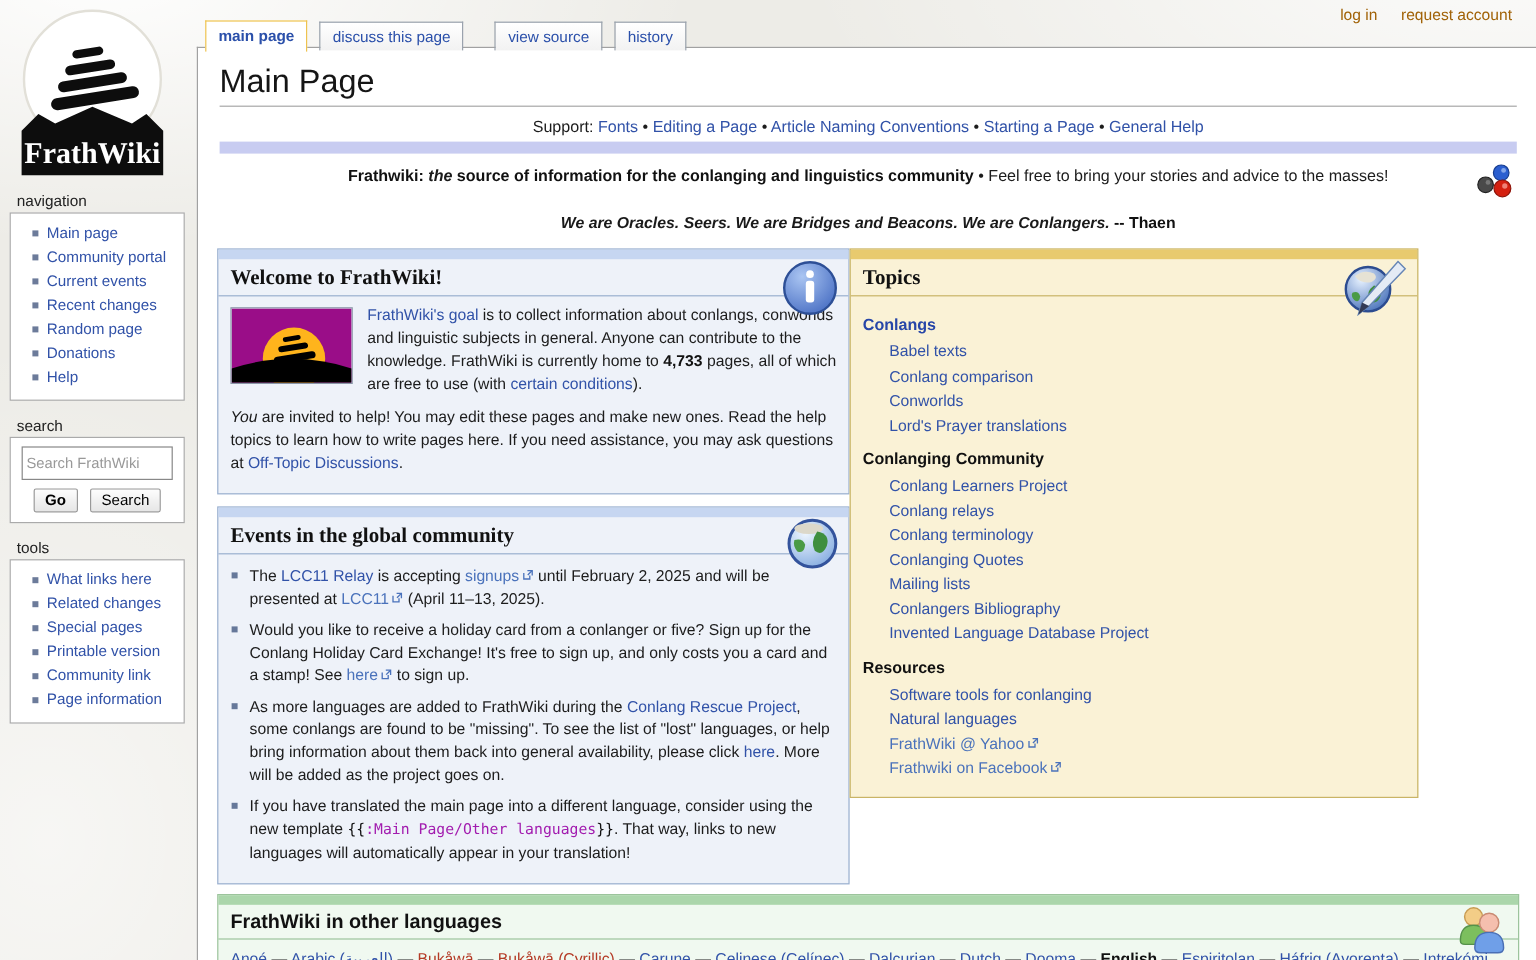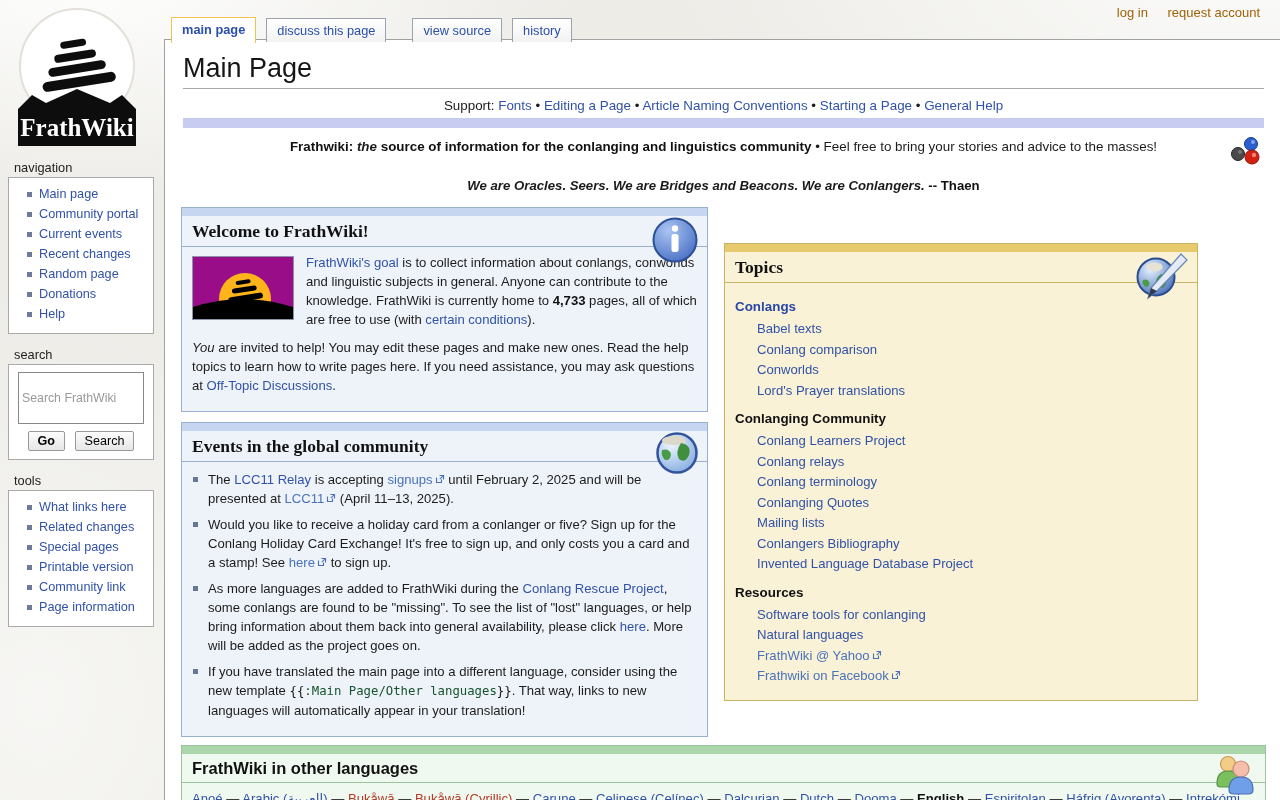--- a/index.html
+++ b/index.html
@@ -16,38 +16,38 @@
   }
   a { text-decoration:none; cursor:pointer; }
   .link { color:#3152a8; }
   .extlink { color:#4a72bb; }
   .redlink { color:#b43a25; }
   .bold { font-weight:bold; color:#111; }
   .italic { font-style:italic; }
   .bolditalic { font-weight:bold; font-style:italic; }
   .plain { color:#1c1c1c; }
   .code { font-family:"DejaVu Sans Mono", monospace; font-size:12.3px; color:#111; }
-  .codelink { font-family:"DejaVu Sans Mono", monospace; font-size:12.3px; color:#14532d; }
+  .codelink { font-family:"DejaVu Sans Mono", monospace; font-size:12.3px; color:#a21caf; }
   .ext-icon { display:inline-block; margin-left:2px; }
 
   
   #personal-bar { position:absolute; top:5px; right:20px; font-size:13px; z-index:5; }
   #personal-bar a { color:#a16207; margin-left:16px; }
 
   
   #sidebar { position:absolute; left:0; top:0; width:164px; }
   #logo { width:142px; height:142px; margin:6px 0 12px 6px; cursor:pointer; }
   .portlet { margin:0 10px 13px 8px; }
   .portlet h5 { font-size:12.8px; font-weight:normal; color:#222; margin:0 0 2px 6px; }
   .portlet .pBody { background:#fff; border:1px solid #aaa; padding:7px 4px 8px 4px; font-size:12.7px; }
   .portlet ul { list-style:none; }
   .portlet li { position:relative; margin:0 0 1px 26px; padding:2px 0; line-height:15px; }
   .portlet li::before { content:""; position:absolute; left:-12px; top:7px; width:5px; height:5px; background:#6c7b9a; }
   .search-body { text-align:center; }
-  #search-input { width:126px; font-size:12.3px; padding:18px 3px; border:1px solid #888; color:#333; font-family:"Liberation Sans",sans-serif; }
+  #search-input { width:126px; font-size:12.3px; padding:6px 3px; border:1px solid #888; color:#333; font-family:"Liberation Sans",sans-serif; }
   #search-input::placeholder { color:#999; }
   .search-buttons { margin-top:7px; }
   .search-buttons button {
     font-size:12.6px; padding:2px 9px; margin:0 3px;
     background:linear-gradient(#fdfdfd,#e6e6e6); border:1px solid #999; border-radius:2px;
     font-family:"Liberation Sans",sans-serif; cursor:pointer;
   }
   #go-button { font-weight:bold; }
 
   
@@ -62,21 +62,21 @@
              background:#fff; border-top:1px solid #a1a1a1; border-left:1px solid #a1a1a1;
              padding:0 14px 0 16px; overflow:hidden; }
   #page-title { font-size:27px; font-weight:normal; color:#151515; line-height:32px;
                 margin:12px 2px 0 2px; padding-bottom:4px; border-bottom:1px solid #a7a7a7; }
   .support-line { text-align:center; font-size:13.4px; margin-top:9px; }
   .lavender-bar { height:10px; background:#c8ccf1; margin:5px 2px 0 2px; }
   .tagline1 { text-align:center; font-size:13.4px; margin-top:11px; }
   .tagline2 { text-align:center; font-size:13.2px; margin-top:24px; }
   #molecule { position:absolute; top:96px; right:18px; }
 
-  .columns { display:flex; gap:16px; margin-top:14px; align-items:center; }
+  .columns { display:flex; margin-top:14px; align-items:flex-start; }
   .col-left { width:527px; display:flex; flex-direction:column; gap:10px; }
   .col-right { width:474px; }
 
   .infobox { position:relative; border:1px solid; }
   .infobox .strip { height:8px; }
   .infobox h2 { font-family:"Liberation Serif", serif; font-size:17.5px; font-weight:bold; color:#111;
                 padding:5px 10px 4px; border-bottom:1px solid; }
   .infobox .body { padding:6px 10px 9px; font-size:13.1px; line-height:19px; }
   .infobox.blue   { background:#eef2f9; border-color:#9ab0cf; }
   .infobox.blue .strip { background:#c6d6f1; }

